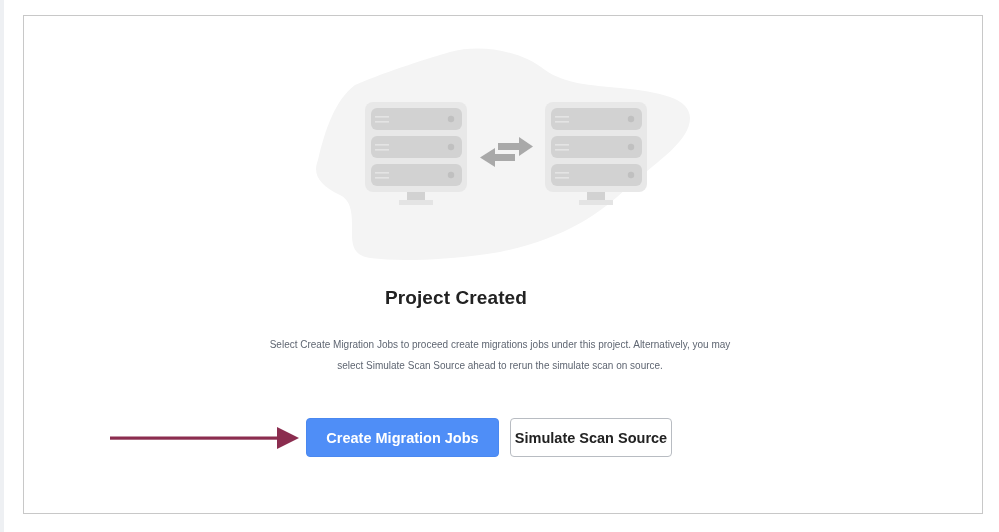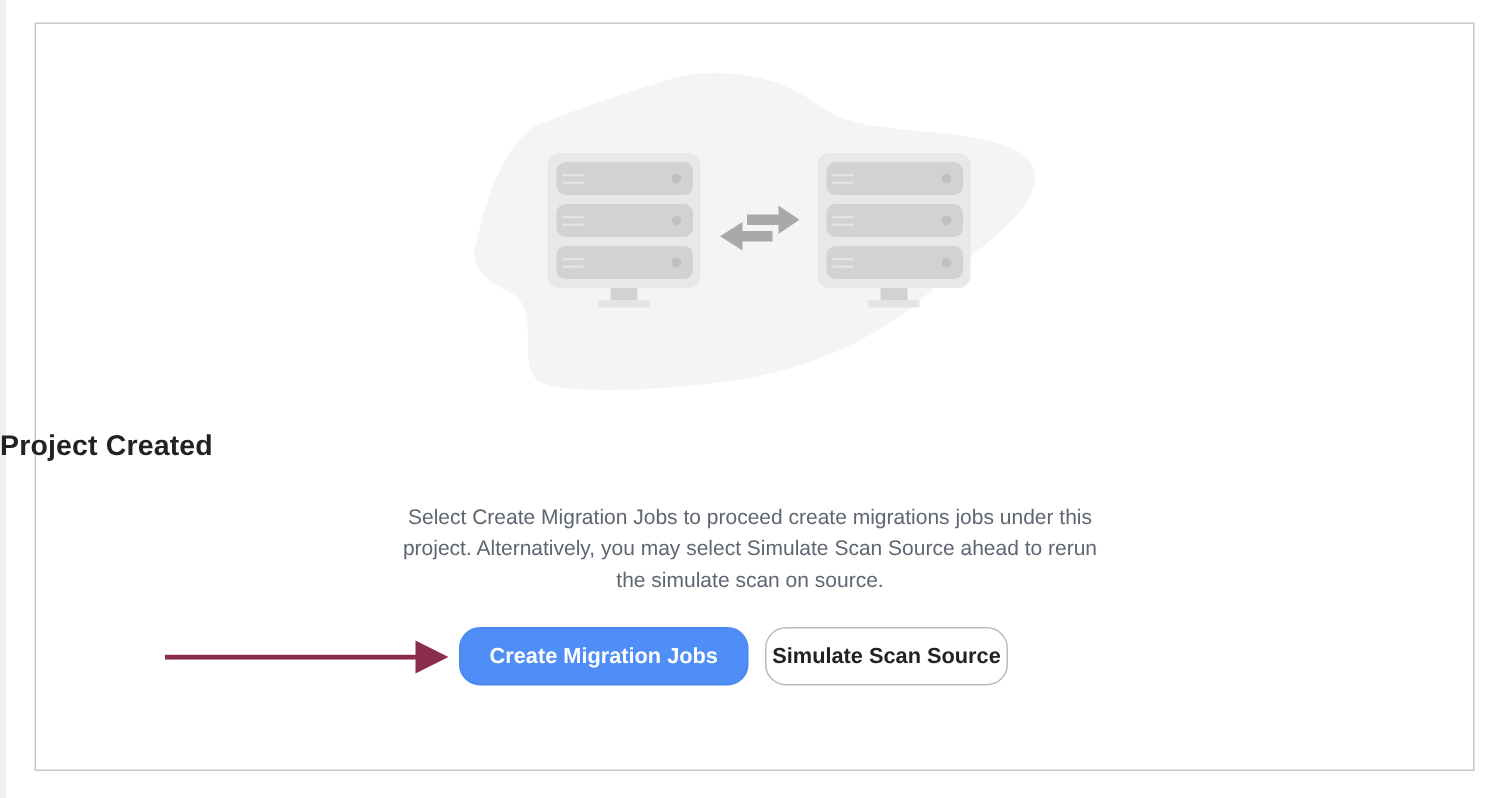--- a/index.html
+++ b/index.html
@@ -27,40 +27,41 @@
     .illustration {
       position: absolute;
       left: 0; top: 0;
       width: 999px; height: 532px;
       pointer-events: none;
     }
     .title {
       position: absolute;
       left: 0; width: 912px;
       top: 287px;
+      text-align: center;
       font-size: 19px;
       font-weight: bold;
       color: #222222;
       letter-spacing: 0.1px;
     }
     .desc {
       position: absolute;
       left: 264px; width: 472px;
       top: 334px;
       text-align: center;
-      font-size: 14px;
+      font-size: 10px;
       line-height: 21px;
       color: #5f6672;
     }
     .btn {
       position: absolute;
       top: 418px;
       height: 39px;
       box-sizing: border-box;
-      border-radius: 14px;
+      border-radius: 4px;
       font-size: 14.5px;
       font-weight: bold;
       display: flex;
       align-items: center;
       justify-content: center;
       cursor: pointer;
     }
     .btn-primary {
       left: 306px; width: 193px;
       background: #4f8ef7;

